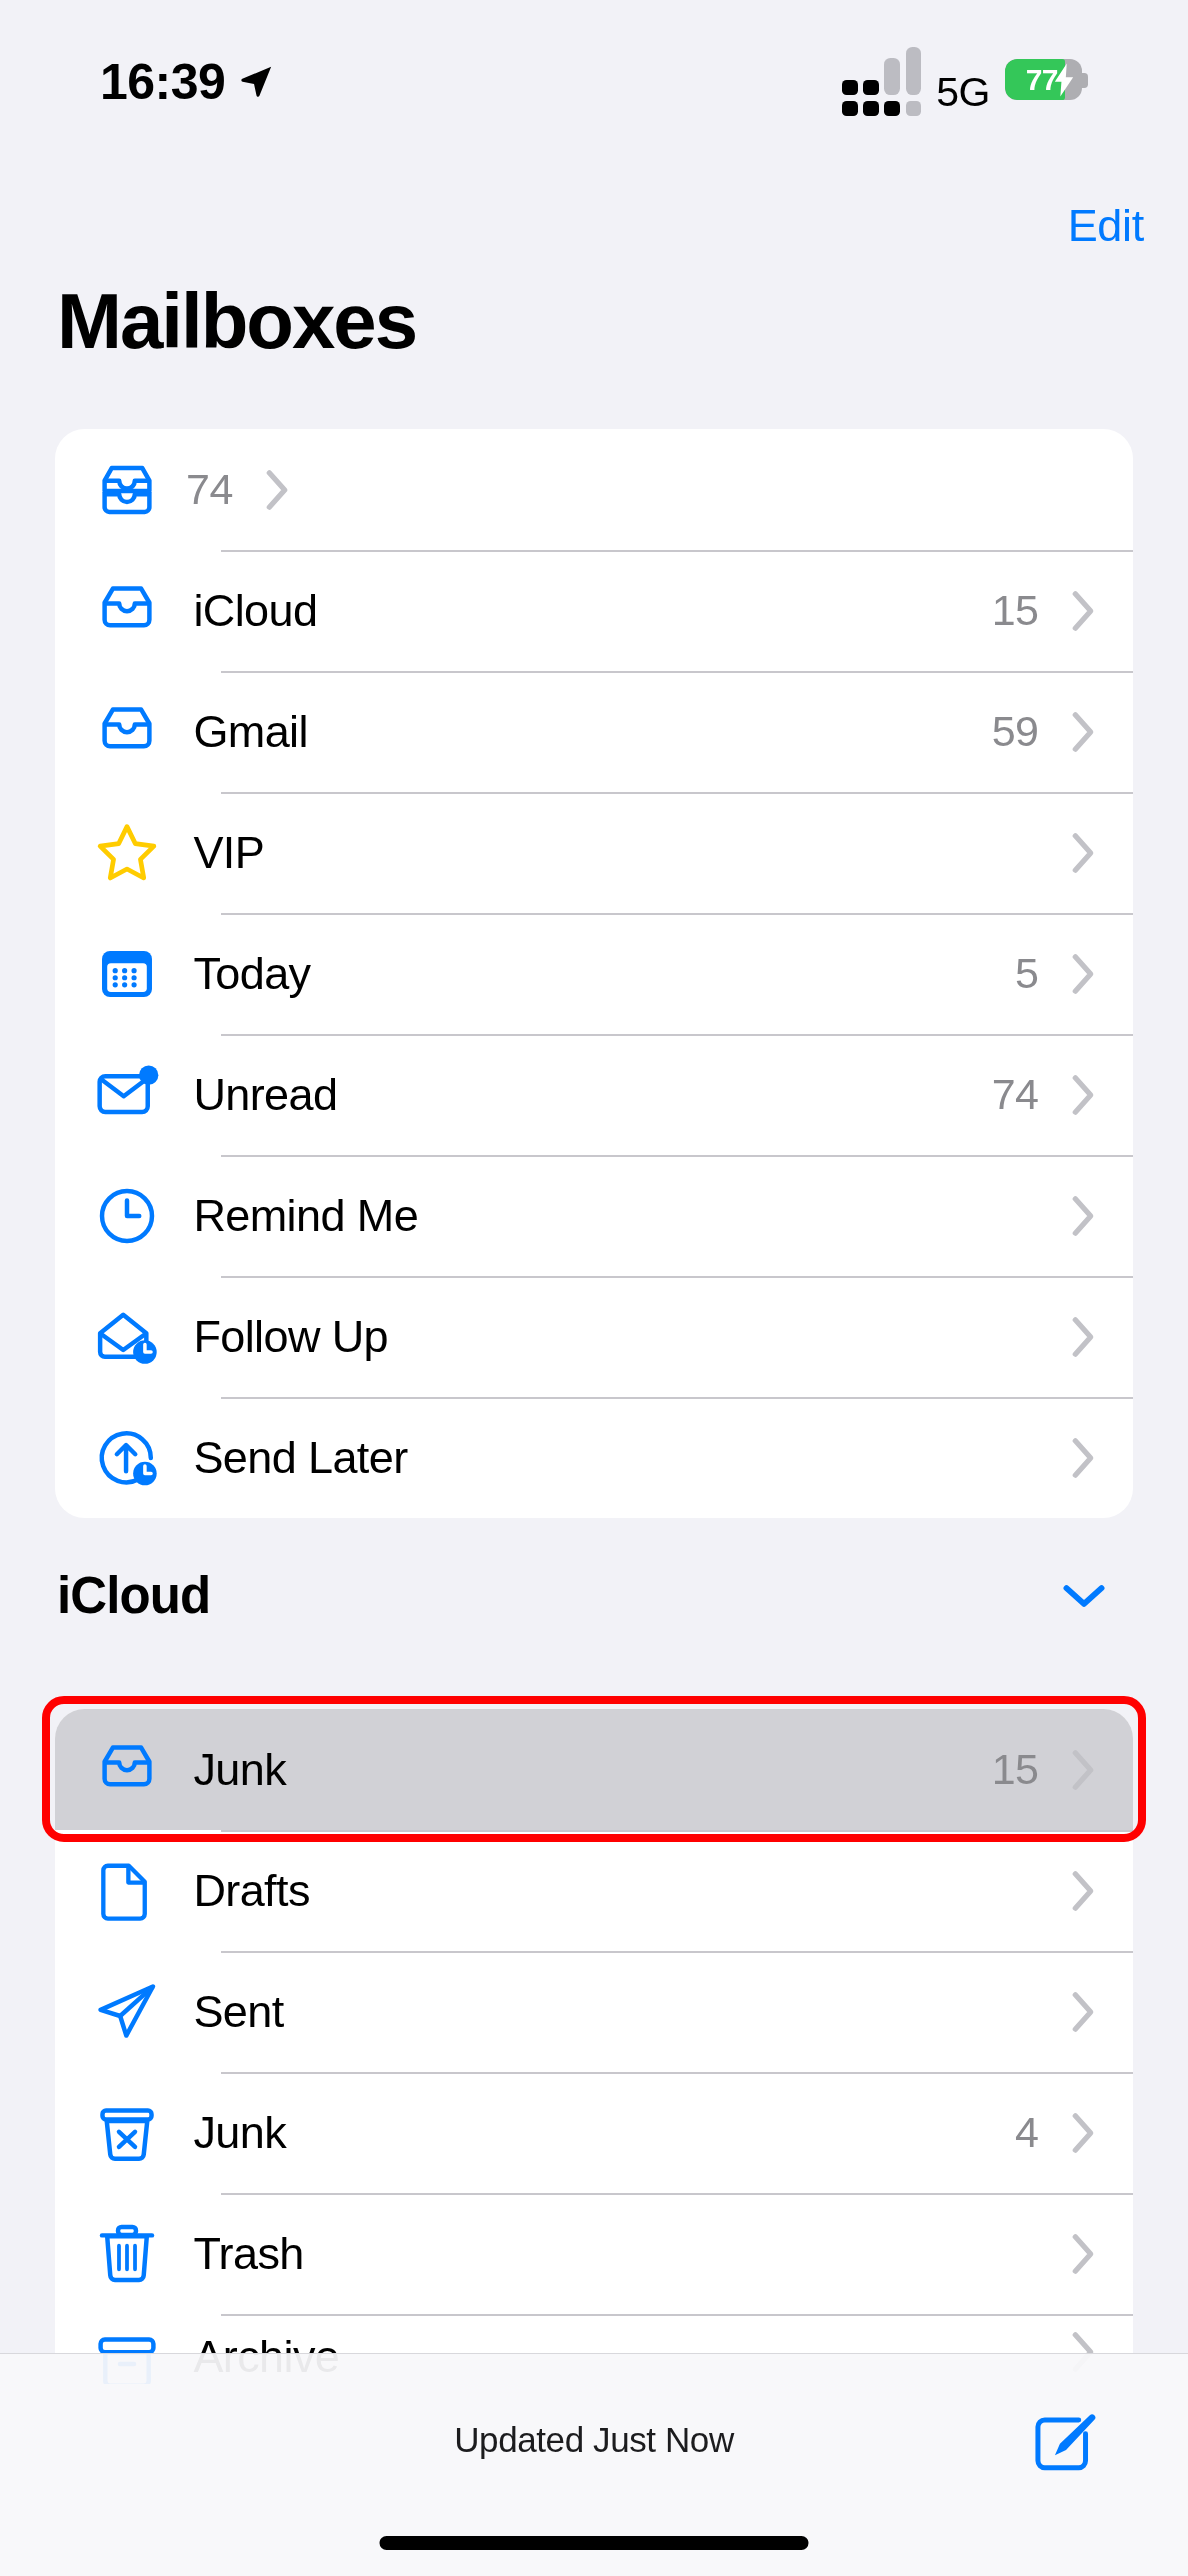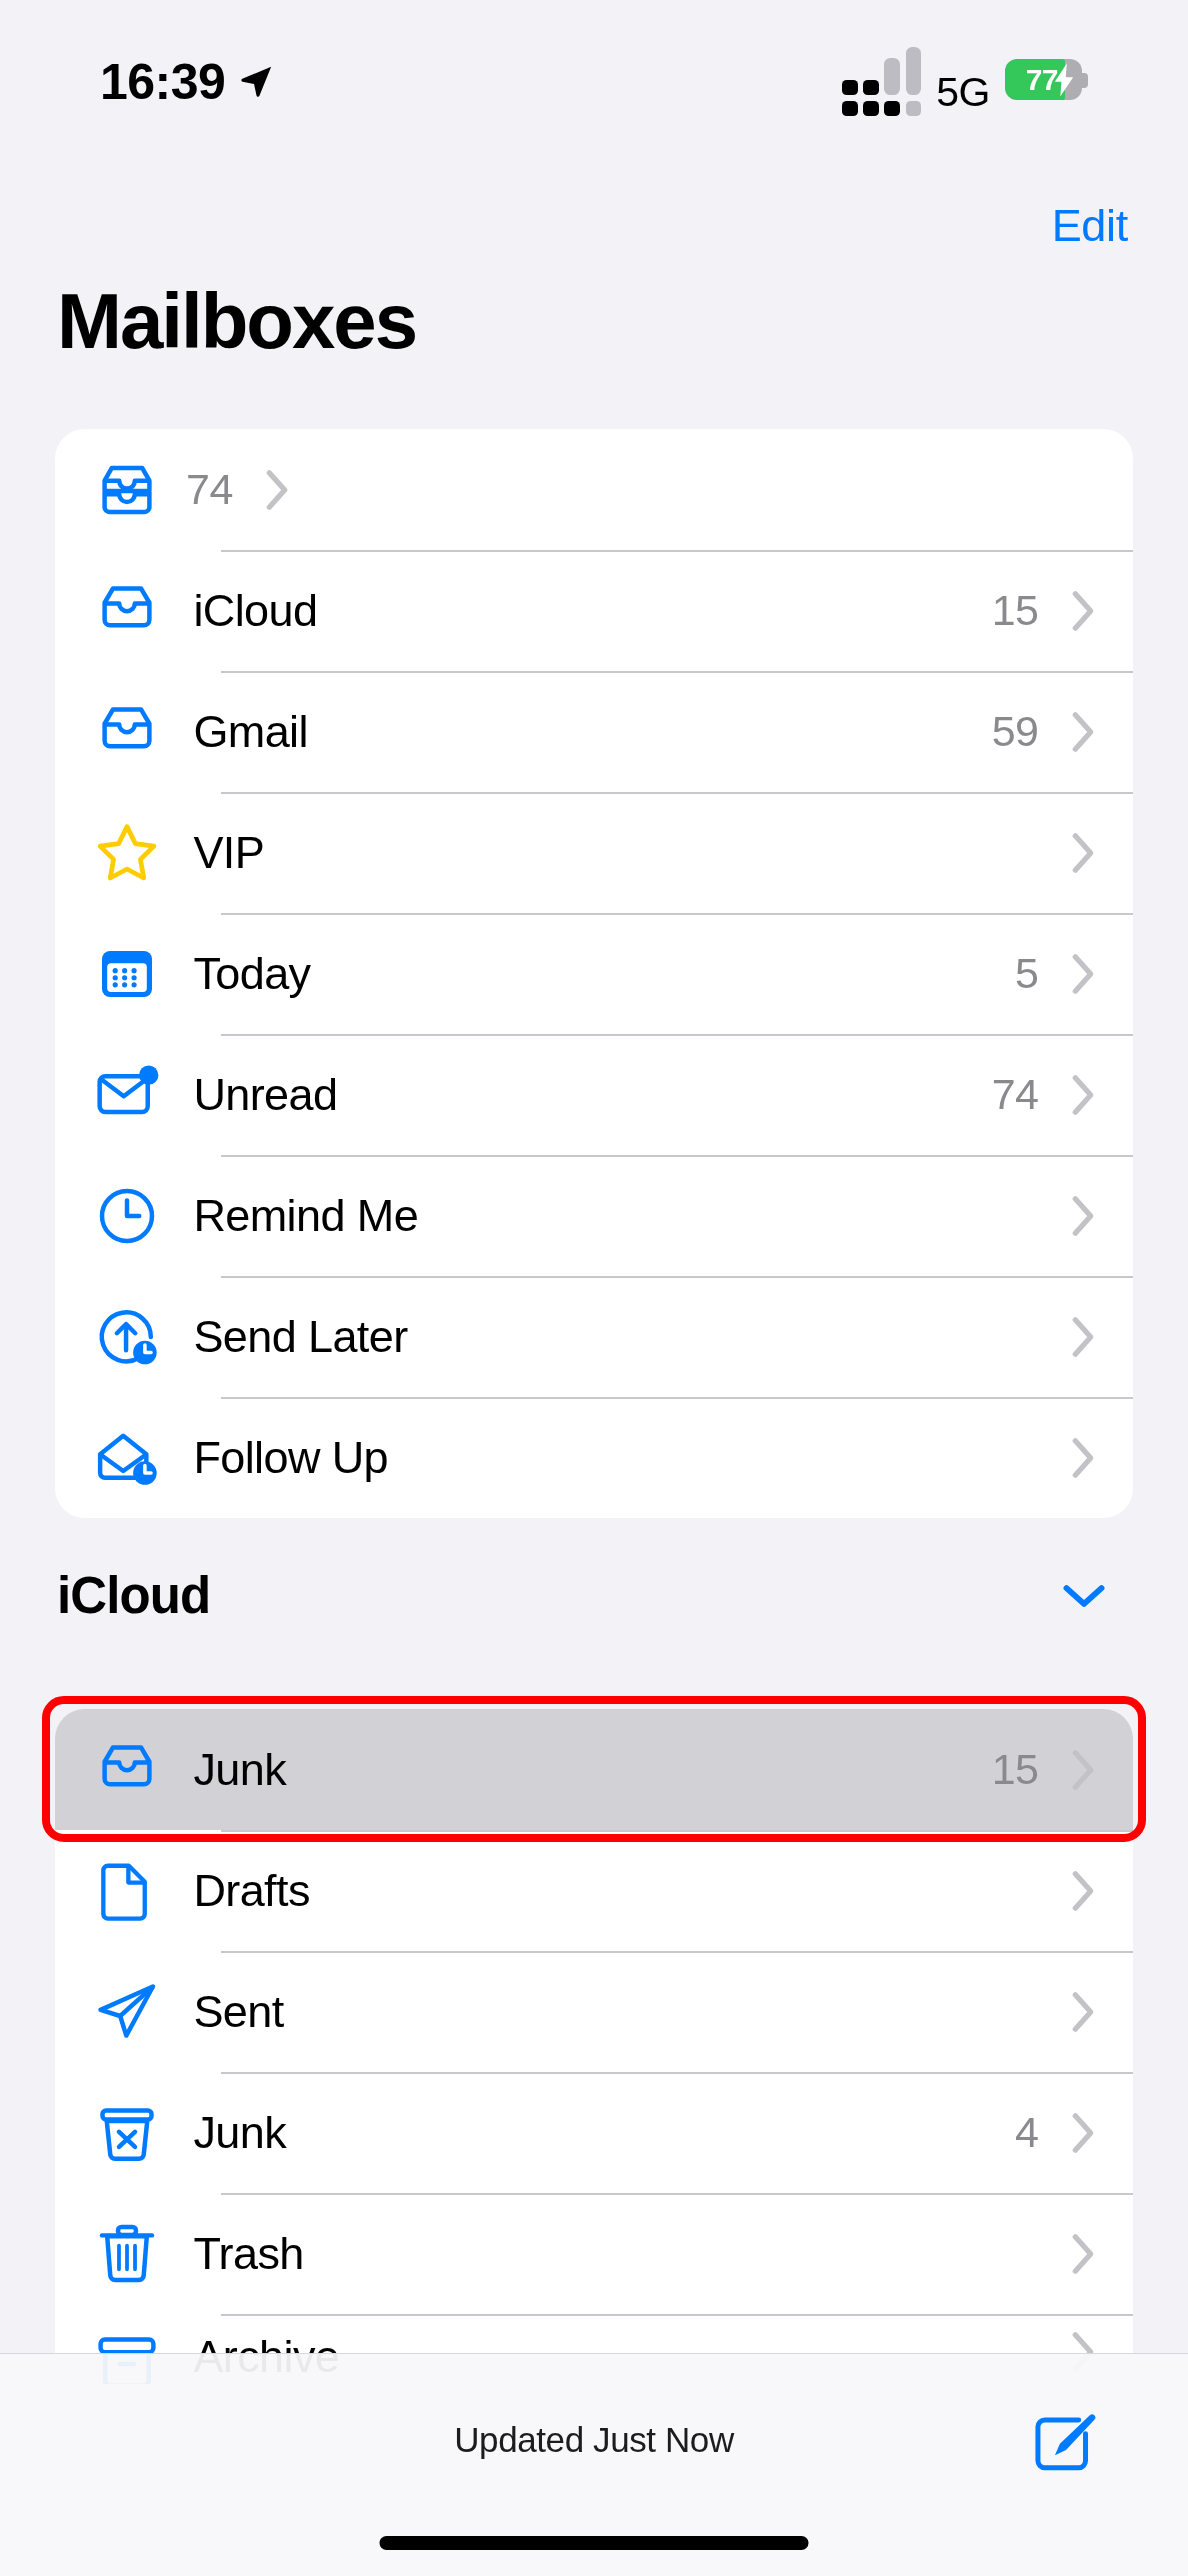--- a/index.html
+++ b/index.html
@@ -33,21 +33,21 @@
   .batt-fill { position:absolute; left:0; top:0; height:41px; background:#34C759; border-radius:12px 2.8px 2.8px 12px; }
   .batt-pct { position:absolute; left:0; top:0; width:77px; height:41px;
     display:flex; align-items:center; justify-content:center;
     font-size:30px; font-weight:700; color:#fff; letter-spacing:-0.9px; padding-right:3.7px; }
   .batt-cap { position:absolute; right:0; top:14px; width:6.4px; height:14.7px;
     background:#AEAEB2; border-radius:0 3.7px 3.7px 0; }
   .batt-bolt { position:absolute; right:13px; top:3.7px; }
 
   
   .navbar { position:absolute; top:175px; left:0; width:1188px; height:101px;
-    display:flex; align-items:center; justify-content:flex-end; padding-right:60px; }
+    display:flex; align-items:center; justify-content:flex-end; padding-right:44px; }
   .edit-btn { font-size:45px; color:#007AFF; letter-spacing:-0.3px; background:none; border:none;
     font-family:"Liberation Sans", sans-serif; cursor:pointer; }
   .page-title { position:absolute; top:276px; left:57px;
     font-size:78px; font-weight:700; color:#000; letter-spacing:-2px; }
 
   
   .card { position:absolute; left:55px; width:1078px; background:#FFFFFF; border-radius:29.5px; overflow:hidden; }
   #card-main { top:429px; }
   #card-icloud { top:1709px; }
 
@@ -256,44 +256,44 @@
         <span class="row-count"></span>
         <span class="row-chevron">
           <svg width="28" height="42" viewBox="0 0 14 24">
             <path d="M2.6 2.2 11.4 12l-8.8 9.8" stroke="#C2C2C7" stroke-width="3" fill="none" stroke-linecap="round" stroke-linejoin="round"></path>
           </svg>
         </span>
       </div>
       <div class="row">
         <span class="row-icon">
           <svg width="66" height="66" viewBox="0 0 28 28">
+            <path d="M2.6 12.4L12.4 4.6l9.8 7.8v8a2 2 0 0 1-2 2H4.6a2 2 0 0 1-2-2z" fill="none" stroke="#007AFF" stroke-width="1.9" stroke-linejoin="round"></path>
+        <path d="M2.7 12.5l9.7 7 9.7-7" fill="none" stroke="#007AFF" stroke-width="1.9" stroke-linejoin="round"></path>
+        <circle cx="21.6" cy="20.4" r="5" fill="#007AFF"></circle>
+        <path d="M21.6 17.2v3.2h2.6" stroke="#fff" stroke-width="1.5" fill="none" stroke-linecap="round" stroke-linejoin="round"></path>
+          </svg>
+        </span>
+        <span class="row-label">Follow Up</span>
+        <span class="row-count"></span>
+        <span class="row-chevron">
+          <svg width="28" height="42" viewBox="0 0 14 24">
+            <path d="M2.6 2.2 11.4 12l-8.8 9.8" stroke="#C2C2C7" stroke-width="3" fill="none" stroke-linecap="round" stroke-linejoin="round"></path>
+          </svg>
+        </span>
+      </div>
+      <div class="row">
+        <span class="row-icon">
+          <svg width="66" height="66" viewBox="0 0 28 28">
             <path d="M24.1 14a10.4 10.4 0 1 0-5.3 9" fill="none" stroke="#007AFF" stroke-width="1.9" stroke-linecap="round"></path>
         <path d="M13.6 19.6V8.6M9.7 12.4l3.9-3.9 3.9 3.9" fill="none" stroke="#007AFF" stroke-width="1.9" stroke-linecap="round" stroke-linejoin="round"></path>
         <circle cx="21.6" cy="20.6" r="5" fill="#007AFF"></circle>
         <path d="M21.6 17.4v3.2h2.6" stroke="#fff" stroke-width="1.5" fill="none" stroke-linecap="round" stroke-linejoin="round"></path>
           </svg>
         </span>
         <span class="row-label">Send Later</span>
-        <span class="row-count"></span>
-        <span class="row-chevron">
-          <svg width="28" height="42" viewBox="0 0 14 24">
-            <path d="M2.6 2.2 11.4 12l-8.8 9.8" stroke="#C2C2C7" stroke-width="3" fill="none" stroke-linecap="round" stroke-linejoin="round"></path>
-          </svg>
-        </span>
-      </div>
-      <div class="row">
-        <span class="row-icon">
-          <svg width="66" height="66" viewBox="0 0 28 28">
-            <path d="M2.6 12.4L12.4 4.6l9.8 7.8v8a2 2 0 0 1-2 2H4.6a2 2 0 0 1-2-2z" fill="none" stroke="#007AFF" stroke-width="1.9" stroke-linejoin="round"></path>
-        <path d="M2.7 12.5l9.7 7 9.7-7" fill="none" stroke="#007AFF" stroke-width="1.9" stroke-linejoin="round"></path>
-        <circle cx="21.6" cy="20.4" r="5" fill="#007AFF"></circle>
-        <path d="M21.6 17.2v3.2h2.6" stroke="#fff" stroke-width="1.5" fill="none" stroke-linecap="round" stroke-linejoin="round"></path>
-          </svg>
-        </span>
-        <span class="row-label">Follow Up</span>
         <span class="row-count"></span>
         <span class="row-chevron">
           <svg width="28" height="42" viewBox="0 0 14 24">
             <path d="M2.6 2.2 11.4 12l-8.8 9.8" stroke="#C2C2C7" stroke-width="3" fill="none" stroke-linecap="round" stroke-linejoin="round"></path>
           </svg>
         </span>
       </div>
     </div>
 
   <div class="section-header">

